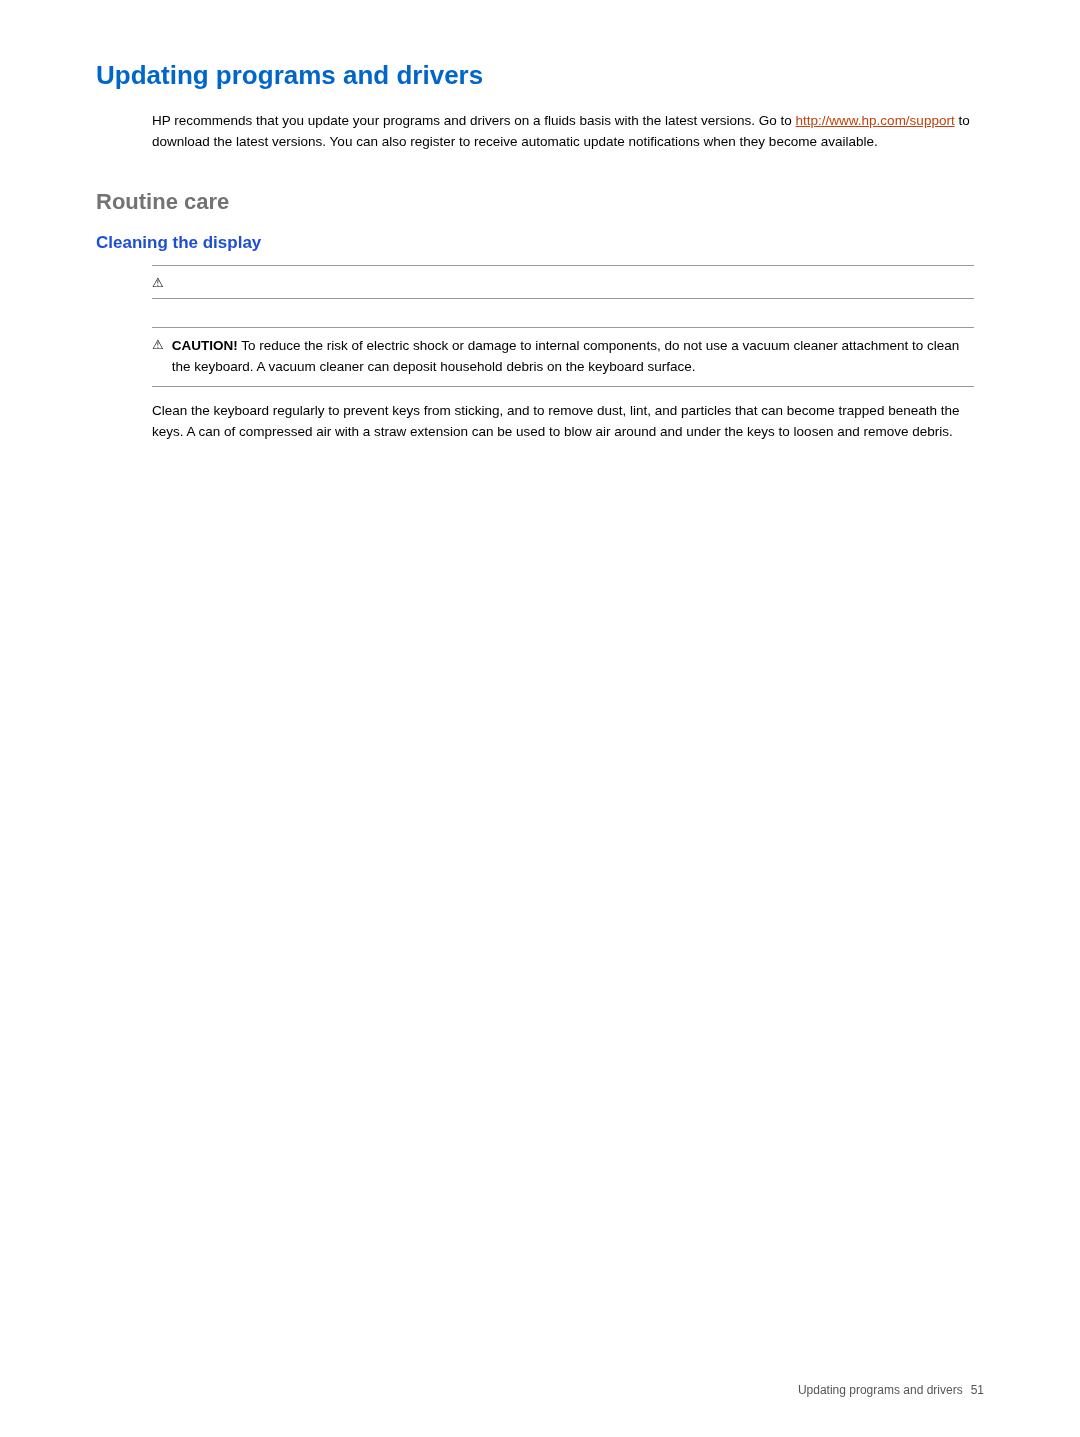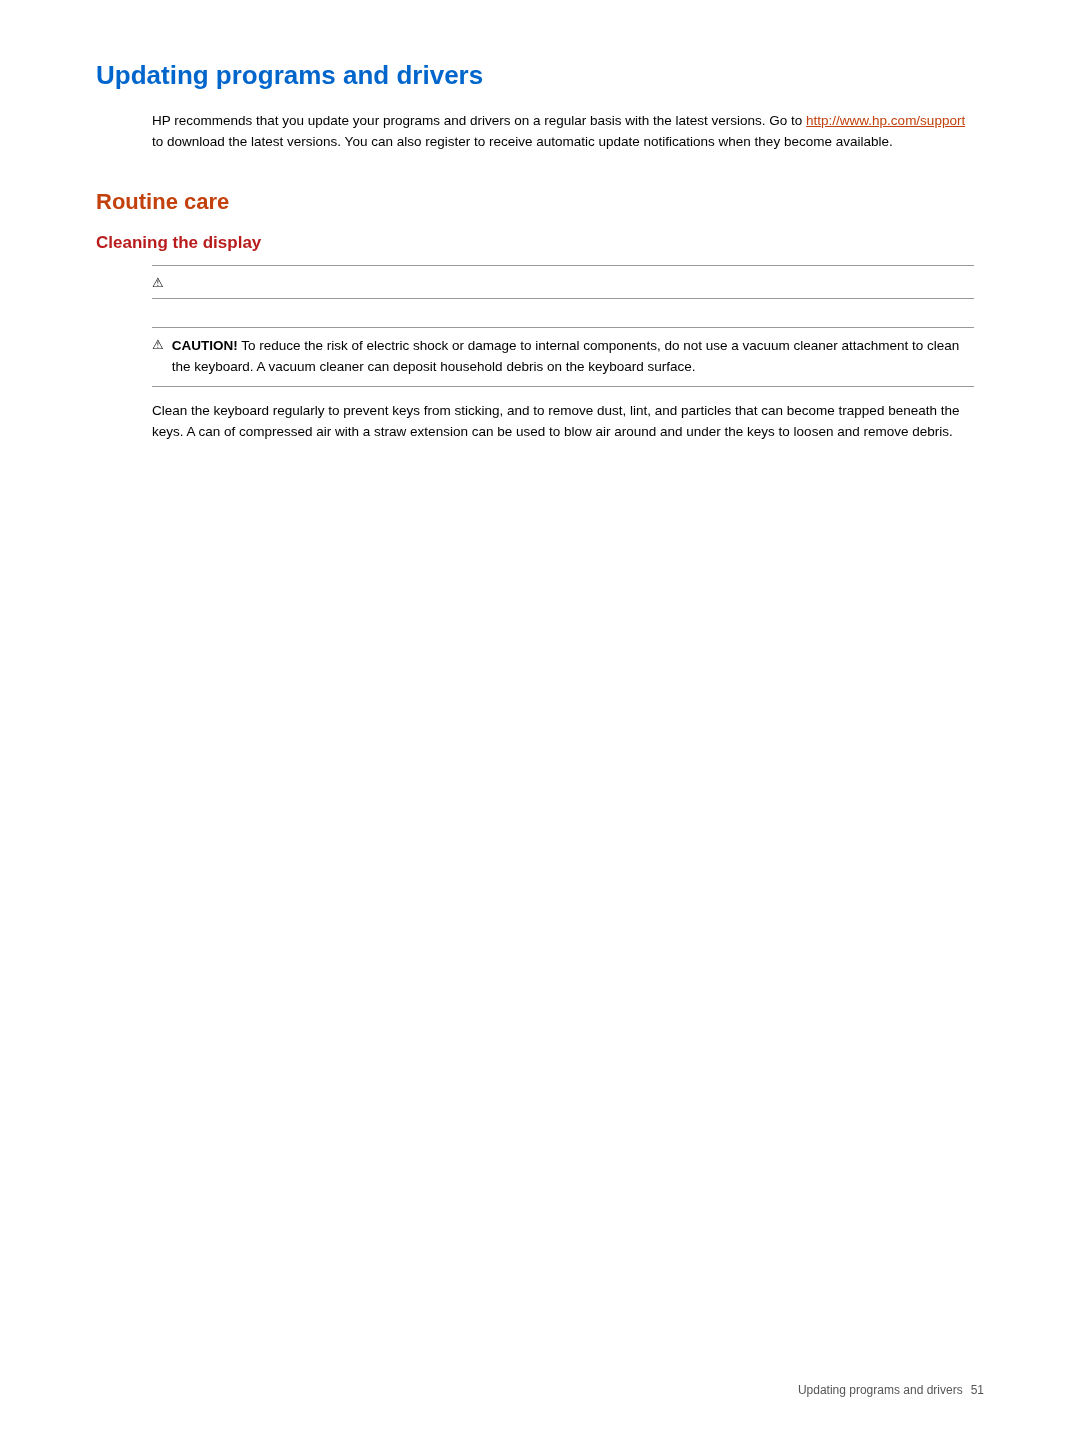--- a/index.html
+++ b/index.html
@@ -27,29 +27,29 @@
       font-size: 26px;
       font-weight: bold;
       color: #0066cc;
       margin-bottom: 16px;
       padding-bottom: 4px;
     }
 
     .section-title-medium {
       font-size: 22px;
       font-weight: bold;
-      color: #c2410c;
+      color: #737373;
       margin-bottom: 14px;
       padding-bottom: 4px;
     }
 
     .subsection-title {
       font-size: 17px;
       font-weight: bold;
-      color: #b91c1c;
+      color: #1d4ed8;
       margin-bottom: 12px;
     }
 
     .body-text {
       font-size: 13.5px;
       line-height: 1.55;
       color: #000000;
       margin-bottom: 14px;
     }
 
@@ -138,21 +138,21 @@
   </style>
 </head>
 <body>
 
 <div class="page-content">
 
   <div class="updating-section">
     <h1 class="section-title-large">Updating programs and drivers</h1>
     <div class="indent-block">
       <p class="body-text">
-        <span>HP recommends that you update your programs and drivers on a regular basis with the latest versions. Go to </span><a href="#">http://www.hp.com/support</a><span> to download the latest versions. You can also register to receive automatic update notifications when they become available.</span>
+        <span>HP recommends that you update your programs and drivers on a fluids basis with the latest versions. Go to </span><a href="#">http://www.hp.com/support</a><span> to download the latest versions. You can also register to receive automatic update notifications when they become available.</span>
       </p>
     </div>
   </div>
 
   <div class="routine-care-section">
     <h2 class="section-title-medium">Routine care</h2>
 
     <div class="cleaning-display-section">
       <h3 class="subsection-title">Cleaning the display</h3>
       <div class="indent-block">

